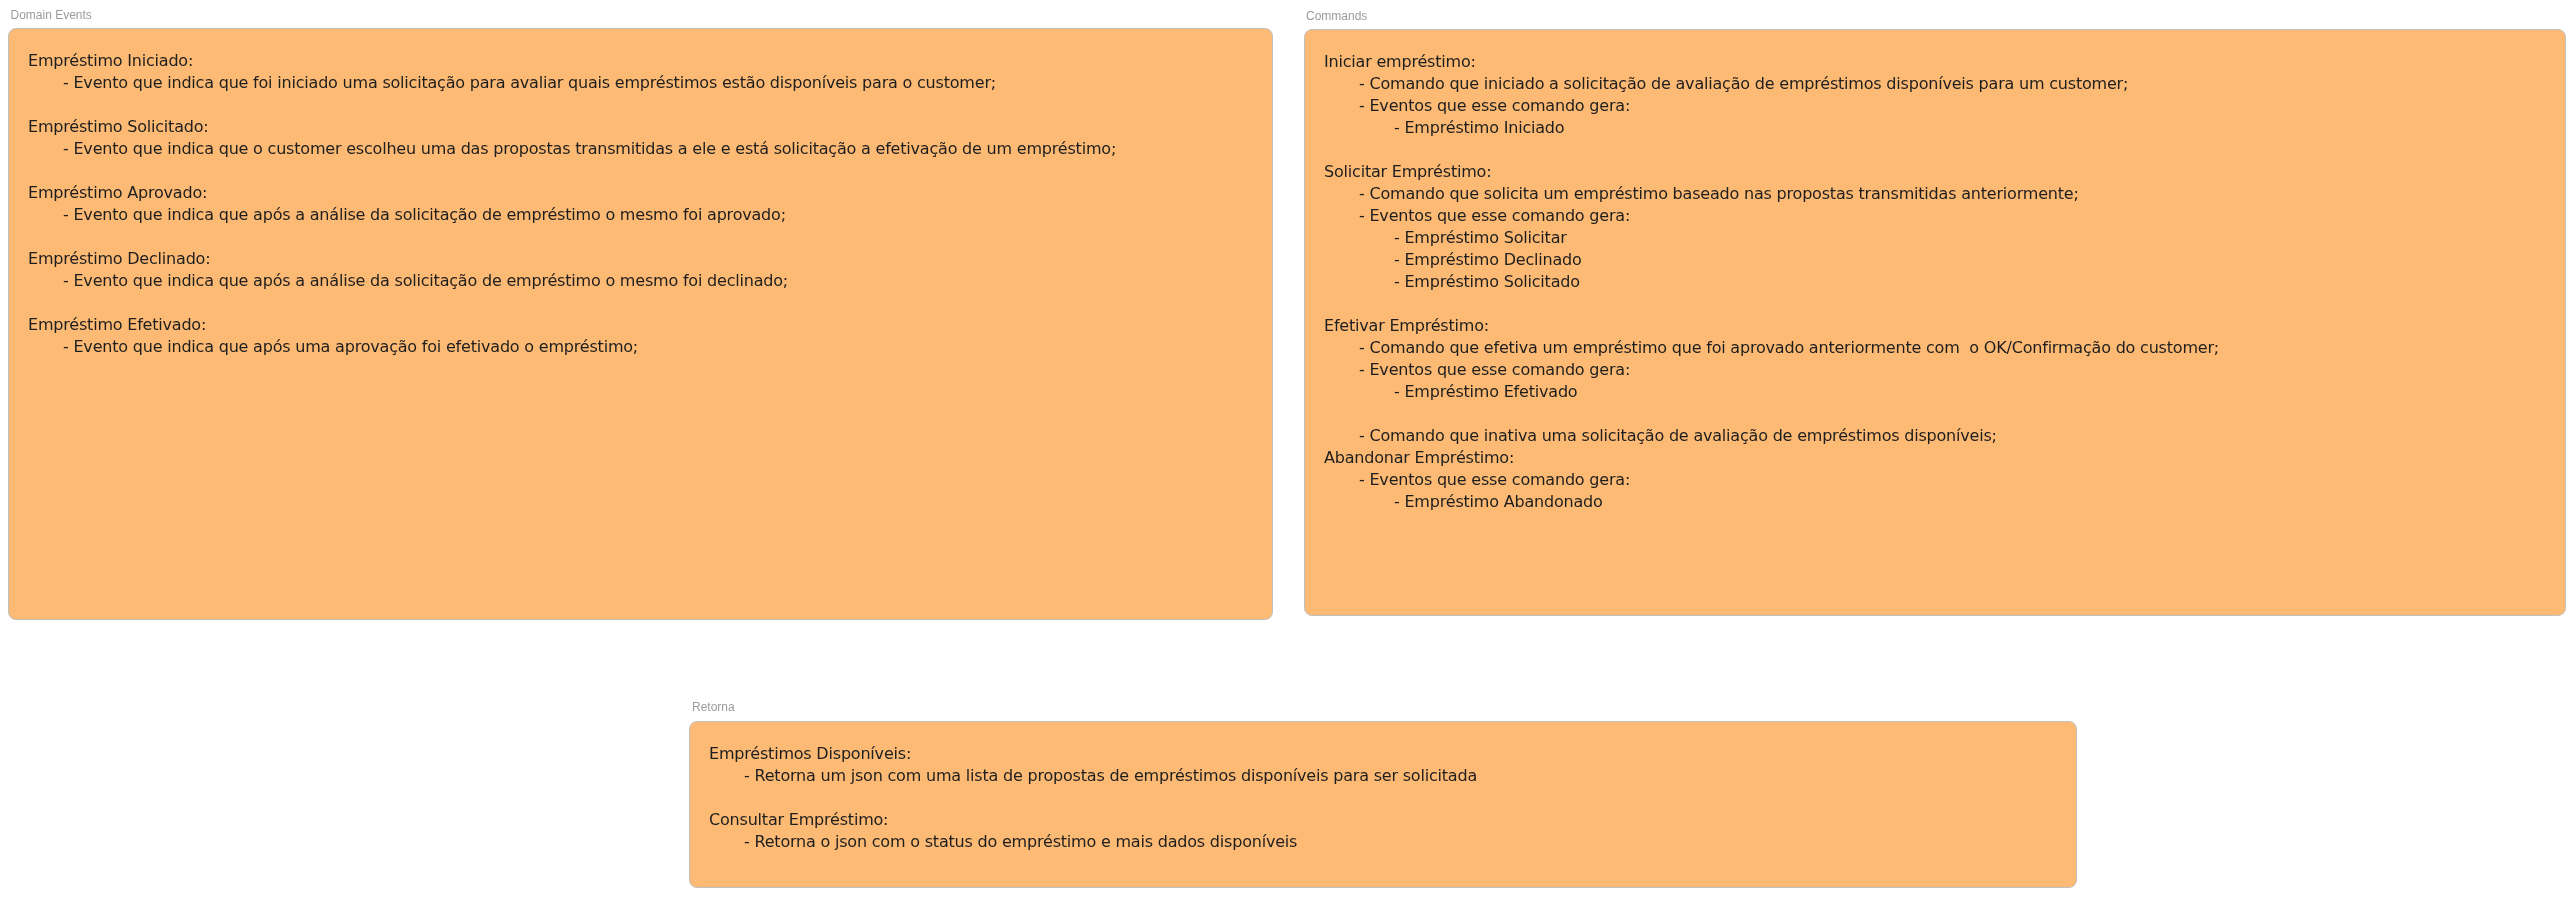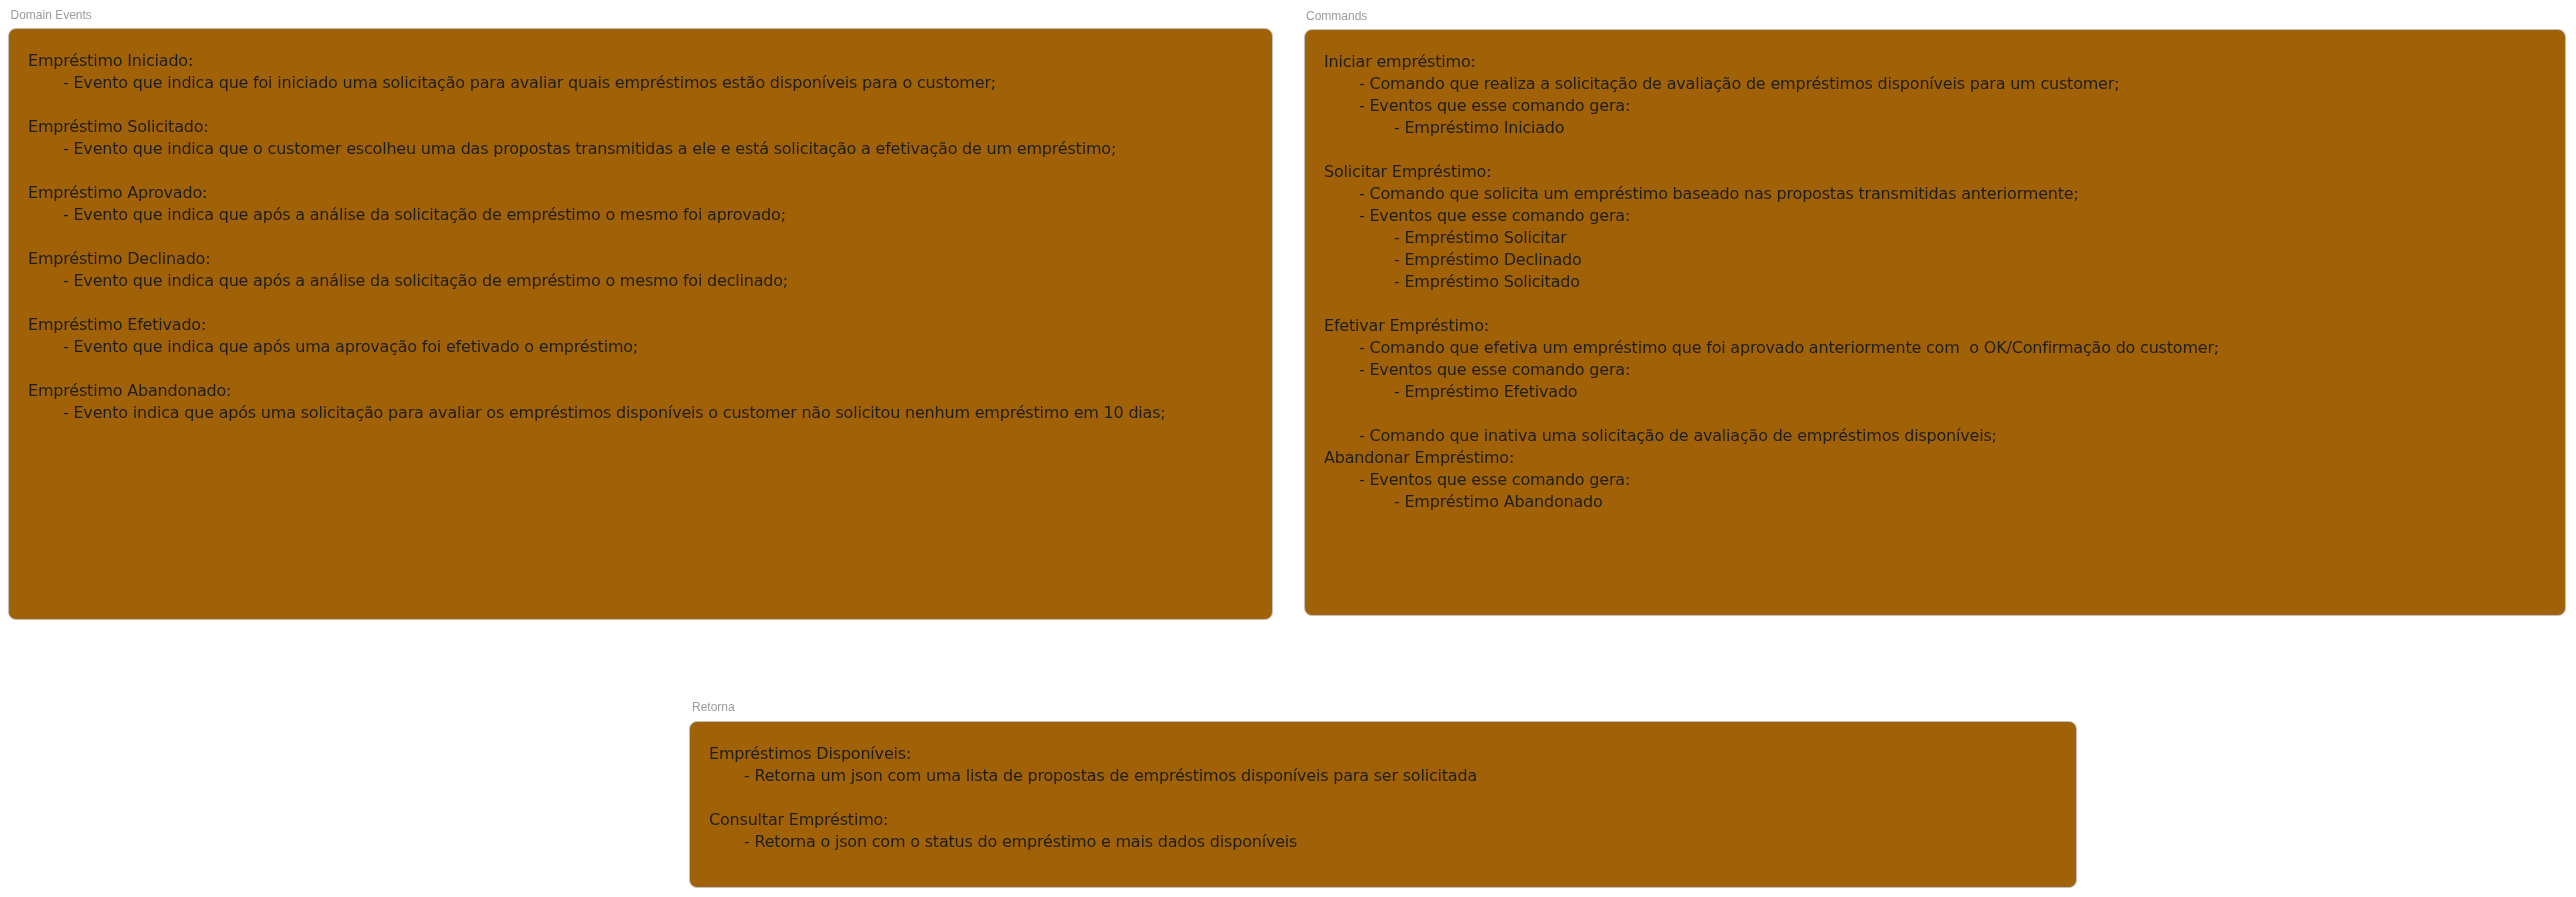--- a/index.html
+++ b/index.html
@@ -12,21 +12,21 @@
     font-family: "DejaVu Sans", sans-serif;
   }
   .canvas {
     position: relative;
     width: 2576px;
     height: 898px;
     background: #ffffff;
   }
   .frame {
     position: absolute;
-    background: #a16207;
+    background: #fdba74;
     border: 1.8px solid #c1c1c1;
     border-radius: 8px;
     box-sizing: border-box;
   }
   .frame-label {
     position: absolute;
     font-family: "Liberation Sans", sans-serif;
     font-size: 12px;
     line-height: 12.3px;
     color: #9b9b9b;
@@ -77,33 +77,29 @@
         <div class="line ind1">- Evento que indica que após a análise da solicitação de empréstimo o mesmo foi aprovado;</div>
       </div>
       <div class="section">
         <div class="line ind0">Empréstimo Declinado:</div>
         <div class="line ind1">- Evento que indica que após a análise da solicitação de empréstimo o mesmo foi declinado;</div>
       </div>
       <div class="section">
         <div class="line ind0">Empréstimo Efetivado:</div>
         <div class="line ind1">- Evento que indica que após uma aprovação foi efetivado o empréstimo;</div>
       </div>
-      <div class="section">
-        <div class="line ind0">Empréstimo Abandonado:</div>
-        <div class="line ind1">- Evento indica que após uma solicitação para avaliar os empréstimos disponíveis o customer não solicitou nenhum empréstimo em 10 dias;</div>
-      </div>
     </div>
   </div>
 
   <div class="frame-label" id="label-commands">Commands</div>
   <div class="frame" id="frame-commands">
     <div class="text-block">
       <div class="section">
         <div class="line ind0">Iniciar empréstimo:</div>
-        <div class="line ind1">- Comando que realiza a solicitação de avaliação de empréstimos disponíveis para um customer;</div>
+        <div class="line ind1">- Comando que iniciado a solicitação de avaliação de empréstimos disponíveis para um customer;</div>
         <div class="line ind1">- Eventos que esse comando gera:</div>
         <div class="line ind2">- Empréstimo Iniciado</div>
       </div>
       <div class="section">
         <div class="line ind0">Solicitar Empréstimo:</div>
         <div class="line ind1">- Comando que solicita um empréstimo baseado nas propostas transmitidas anteriormente;</div>
         <div class="line ind1">- Eventos que esse comando gera:</div>
         <div class="line ind2">- Empréstimo Solicitar</div>
         <div class="line ind2">- Empréstimo Declinado</div>
         <div class="line ind2">- Empréstimo Solicitado</div>

